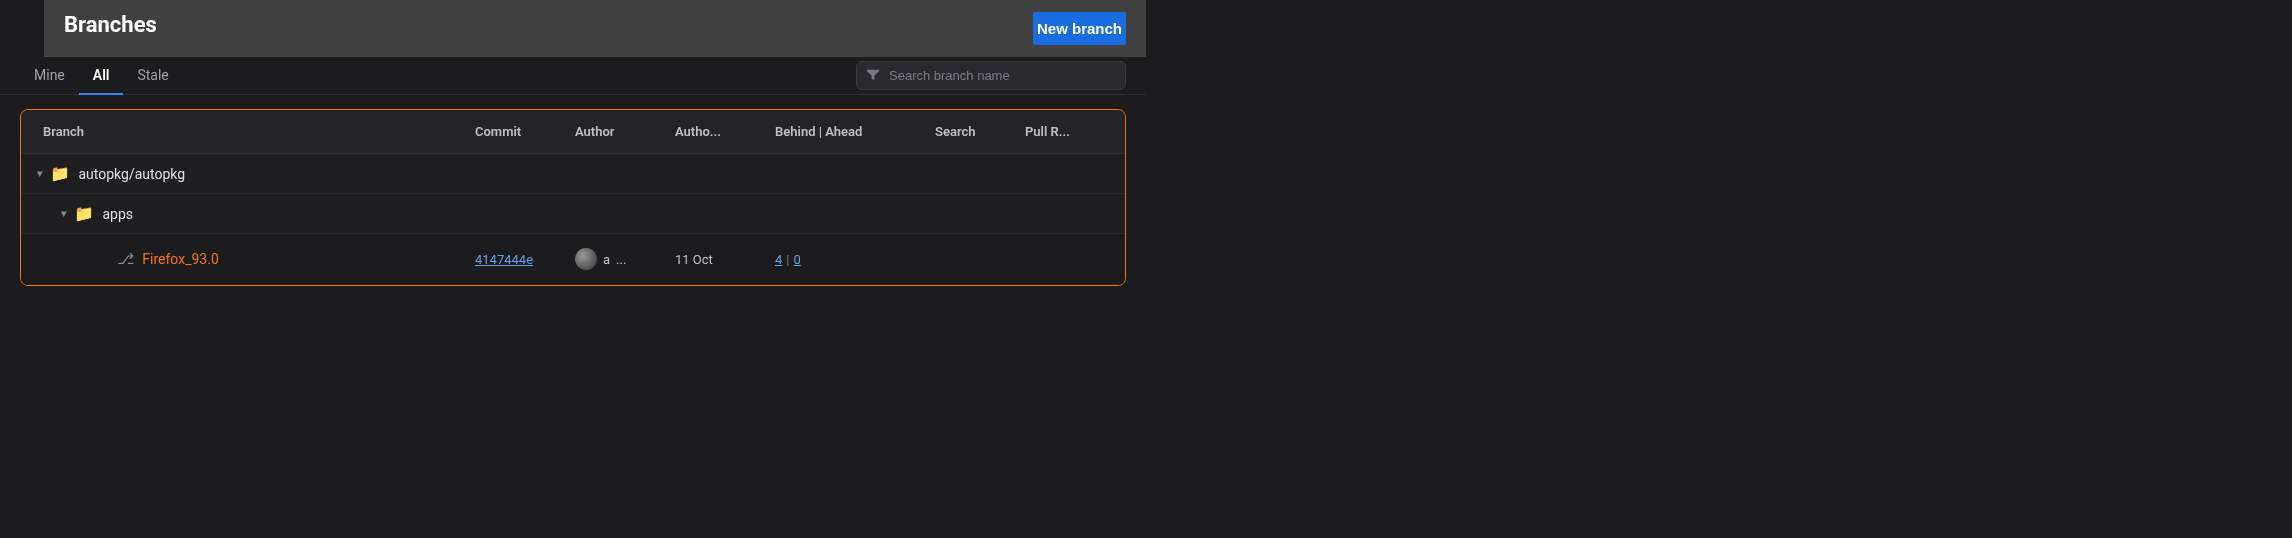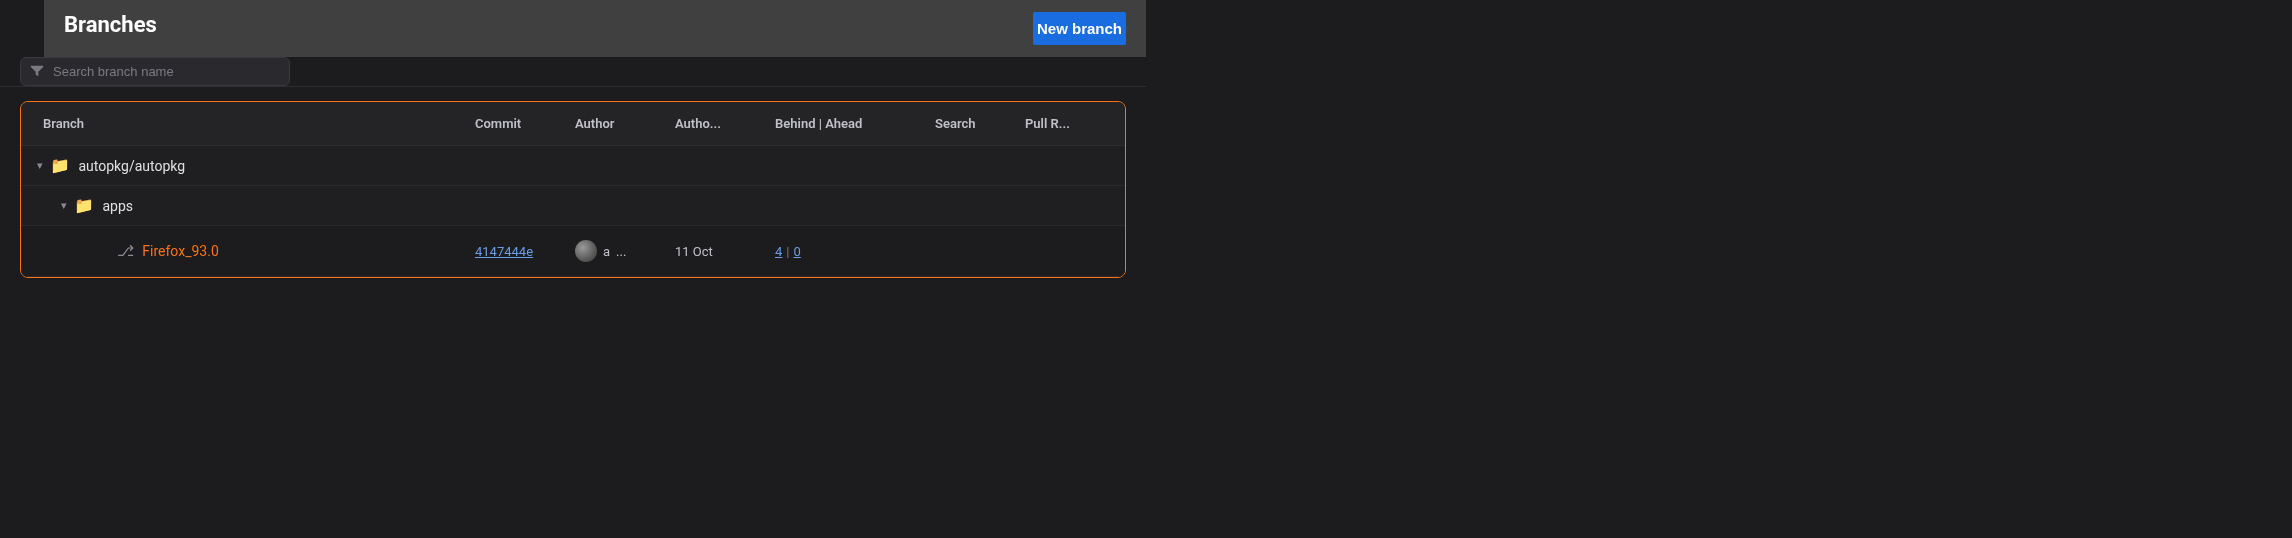--- a/index.html
+++ b/index.html
@@ -215,20 +215,25 @@
   </style>
 </head>
 <body>
 
 <div class="header">
   <h1 class="header-title">Branches</h1>
   <button class="new-branch-btn">New branch</button>
 </div>
 
 <div class="tabs-row">
+  <div class="tabs">
+    <div class="tab">Mine</div>
+    <div class="tab active">All</div>
+    <div class="tab">Stale</div>
+  </div>
   <div class="search-wrapper">
     <span class="search-icon-wrapper">
       <svg width="14" height="14" viewBox="0 0 16 16" fill="currentColor">
         <path d="M1 3h14v1.5L9.5 10v5l-3-1.5V10L1 4.5V3z"></path>
       </svg>
     </span>
     <input type="text" class="search-input" placeholder="Search branch name" style="">
   </div>
 </div>
 

